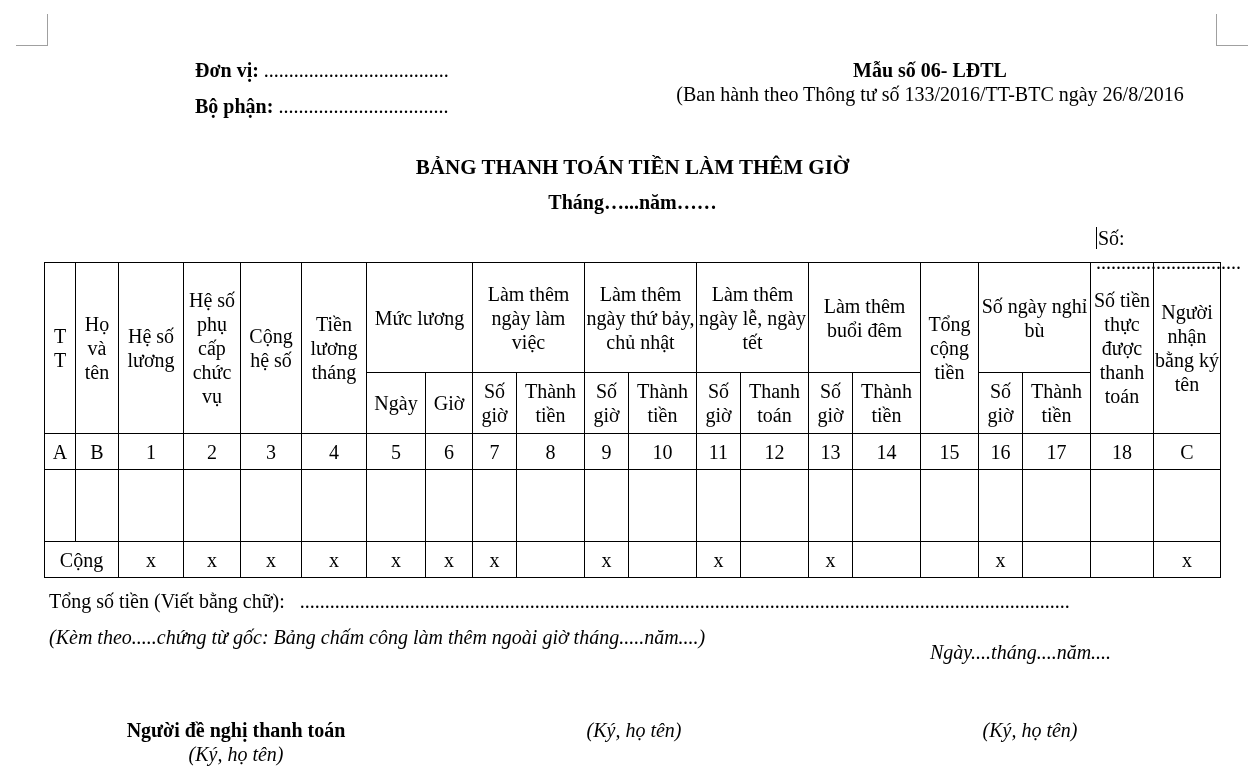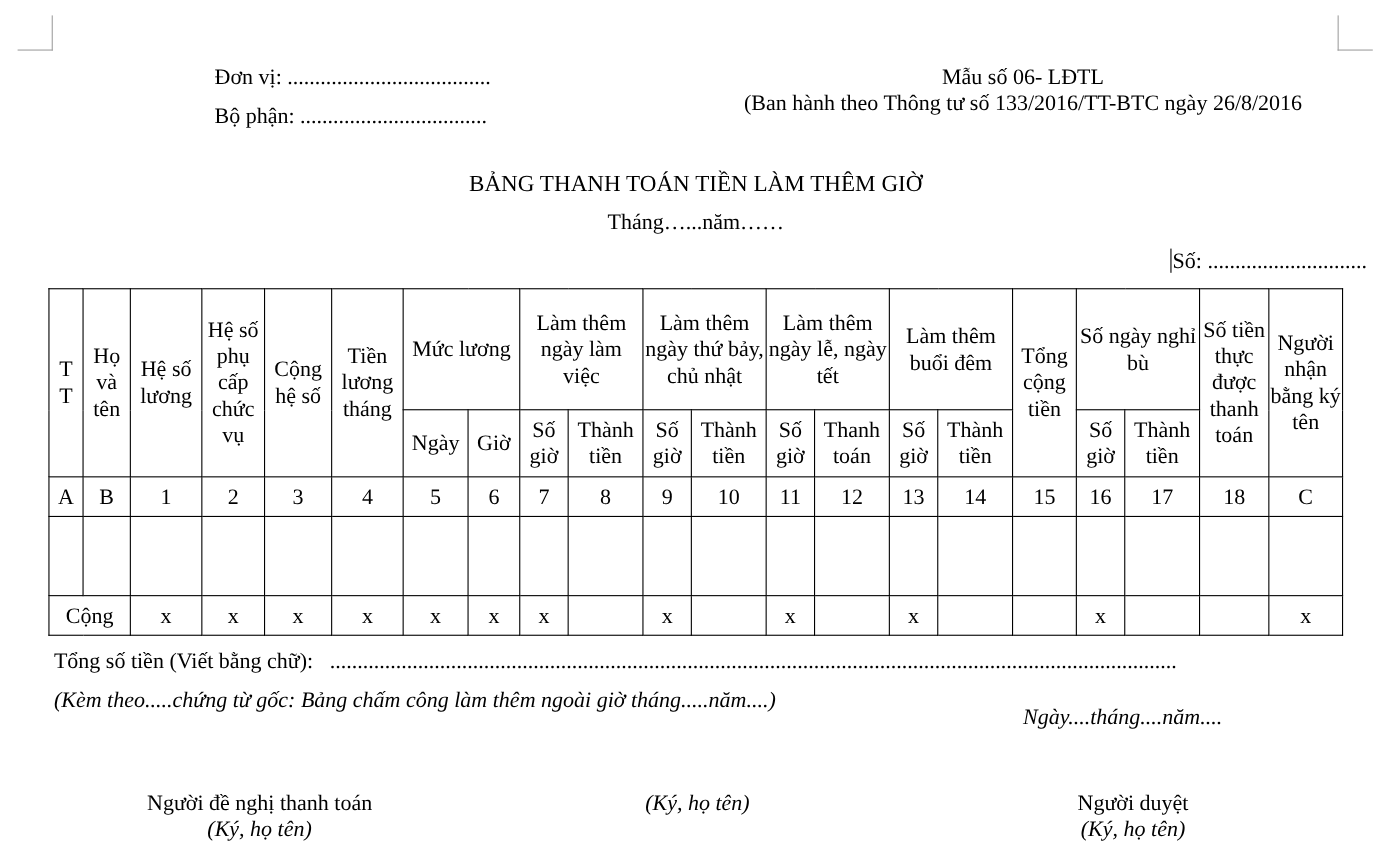--- a/index.html
+++ b/index.html
@@ -2,21 +2,21 @@
 <html><head>
   <meta charset="utf-8">
   <style>
     html, body { margin: 0; padding: 0; background: #ffffff; }
     body { width: 1260px; height: 777px; position: relative; overflow: hidden;
            font-family: "Liberation Serif", "DejaVu Serif", serif; color: #000; }
     .abs { position: absolute; }
     .crop { position: absolute; border-color: #a0a0a0; border-style: solid; border-width: 0; }
     .crop-tl { left: 16px; top: 14px; width: 31px; height: 31px; border-right-width: 1px; border-bottom-width: 1px; }
     .crop-tr { left: 1216px; top: 14px; width: 31px; height: 31px; border-left-width: 1px; border-bottom-width: 1px; }
-    .bold { font-weight: normal; }
+    .bold { font-weight: bold; }
     .ital { font-style: italic; }
     .center { text-align: center; }
     .f20 { font-size: 20px; }
     .f21 { font-size: 21px; }
 
     table.grid { position: absolute; left: 44px; top: 262px; border-collapse: collapse; table-layout: fixed;
                  font-size: 20px; line-height: 24px; }
     table.grid td { border: 1.3px solid #000; text-align: center; vertical-align: middle; padding: 0; }
     .cursor { display: inline-block; width: 1px; height: 22px; background: #000; vertical-align: -4px; margin-right: 1px; }
   </style>
@@ -34,21 +34,21 @@
 </div>
 
 <div class="abs center" style="left:640px; top:58px; width:580px; line-height:24px;">
   <div class="bold f20">Mẫu số 06- LĐTL</div>
   <div class="f20" style="margin-top:0;">(Ban hành theo Thông tư số 133/2016/TT-BTC ngày 26/8/2016</div>
 </div>
 
 <div class="abs center bold f21" style="left:0; width:1265px; top:154px; line-height:26px;">BẢNG THANH TOÁN TIỀN LÀM THÊM GIỜ</div>
 <div class="abs center bold f20" style="left:0; width:1265px; top:190px; line-height:24px;">Tháng…...năm……</div>
 
-<div class="abs f20" style="left:1024px; top:226px; line-height:24px;padding-left:40px;">
+<div class="abs f20" style="left:1056px; top:226px; line-height:24px;padding-left:40px;">
   <span class="cursor"></span><span>Số:</span><span> .............................</span>
 </div>
 
 <table class="grid">
   <colgroup>
     <col style="width:31px">
       <col style="width:43px">
       <col style="width:65px">
       <col style="width:57px">
       <col style="width:61px">
@@ -182,15 +182,14 @@
 <div class="abs f20 ital" style="left:930px; top:640px; line-height:24px; white-space:nowrap;">Ngày....tháng....năm....</div>
 
 <div class="abs center" style="left:86px; top:718px; width:300px; line-height:24px;">
   <div class="bold f20">Người đề nghị thanh toán</div>
   <div class="ital f20">(Ký, họ tên)</div>
 </div>
 <div class="abs center" style="left:484px; top:718px; width:300px; line-height:24px;">
   <div class="ital f20">(Ký, họ tên)</div>
 </div>
 <div class="abs center" style="left:880px; top:718px; width:300px; line-height:24px;">
-  <div class="bold f20">Người duyệt</div>
   <div class="ital f20">(Ký, họ tên)</div>
 </div>
 
 </body></html>

